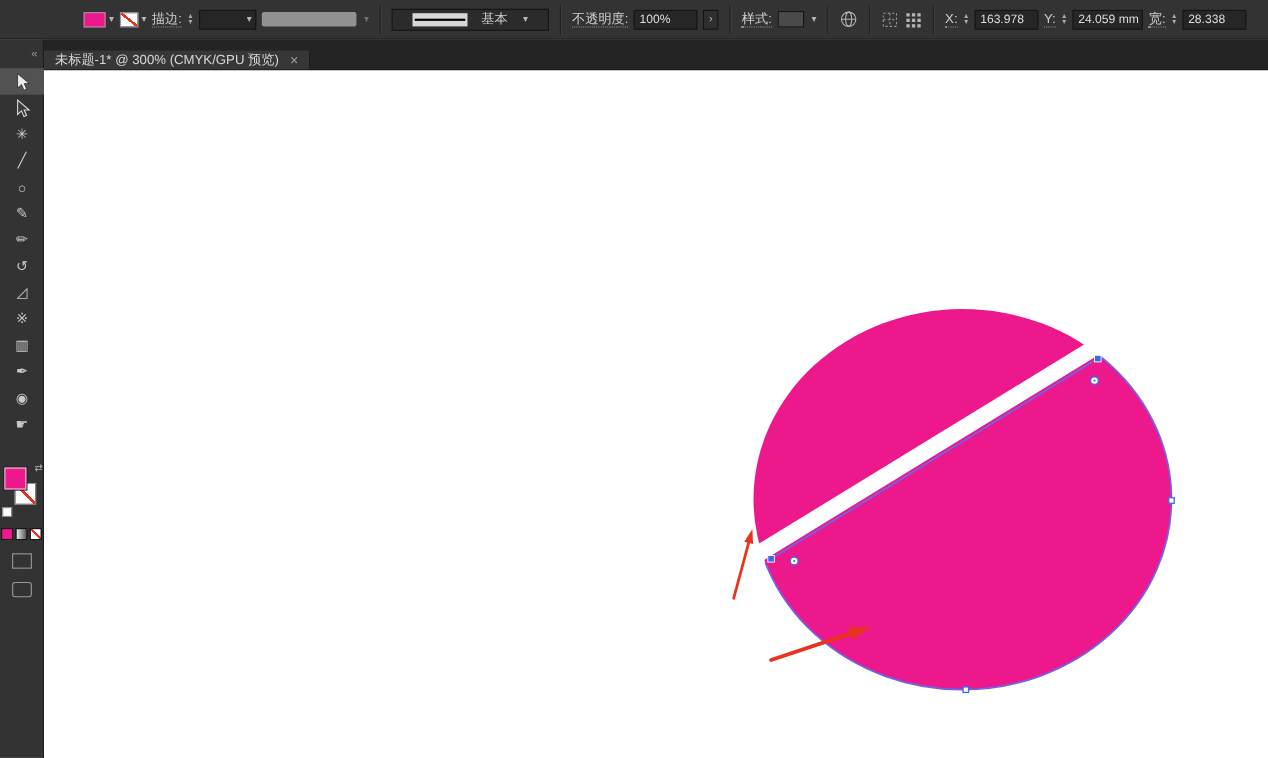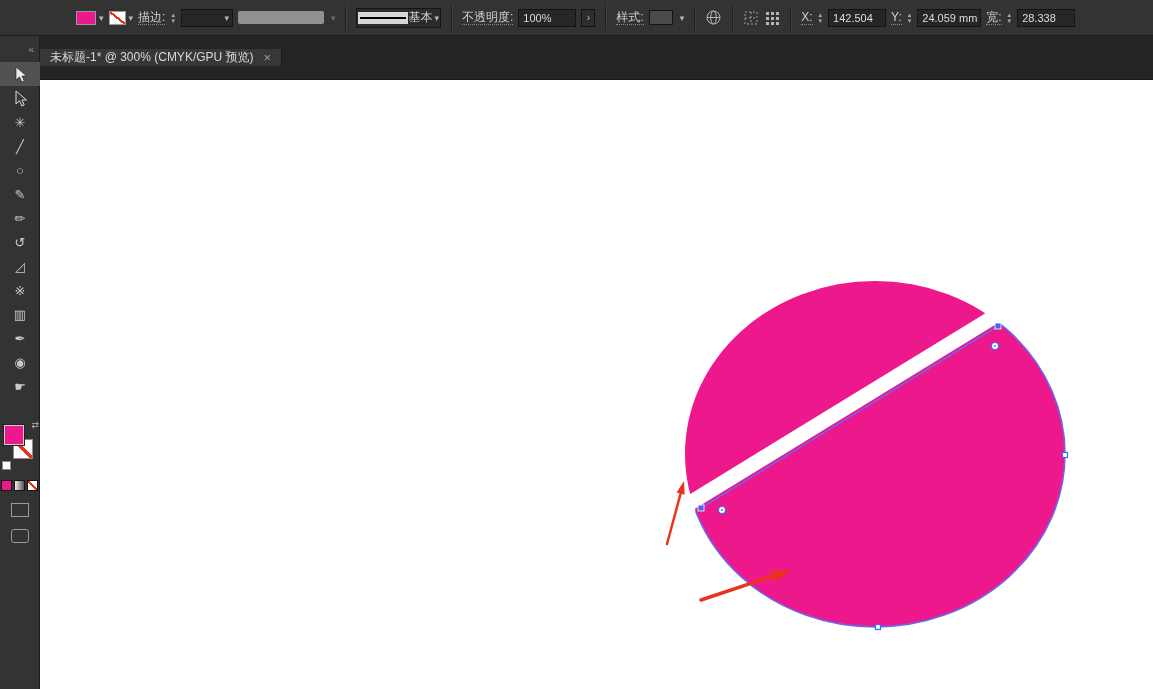--- a/index.html
+++ b/index.html
@@ -13,21 +13,21 @@
   .chev{font-size:9px;color:#b5b5b5;margin-left:2px}
   .chev.dim{color:#6e6e6e}
   .swatch-wrap{display:inline-flex;align-items:center;gap:1px}
   .fill-swatch{width:20px;height:14px;background:var(--pink);border:1px solid #9a9a9a;display:inline-block}
   .none-box{width:17px;height:14px;border:1px solid #9a9a9a;display:inline-block;
     background:linear-gradient(to top right,#fff 44%,var(--arrow-red) 44%,var(--arrow-red) 56%,#fff 56%)}
   .stepper{display:inline-flex;flex-direction:column;align-items:center;line-height:6px;font-size:7px;color:#aaa;margin:0 1px;cursor:pointer}
   .combo{height:18px;background:#262626;border:1px solid #141414;display:inline-flex;align-items:center;justify-content:flex-end;padding:0 3px}
   .combo.w52{width:52px}
   .profile{width:86px;height:13px;background:#919191;border-radius:2px;display:inline-block}
-  .brush-combo{display:inline-flex;align-items:center;gap:0;height:20px;padding:0 1px;background:#2b2b2b;border:1px solid #151515}
+  .brush-combo{display:inline-flex;align-items:center;gap:12px;height:20px;padding:0 18px;background:#2b2b2b;border:1px solid #151515}
   .brush-line{width:50px;height:12px;background:#d6d6d6;position:relative;display:inline-block}
   .brush-line::after{content:"";position:absolute;left:2px;right:2px;top:5px;height:2px;background:#000}
   .divider{width:1px;height:26px;background:#202020;box-shadow:1px 0 0 #3f3f3f;margin:0 5px;flex:none}
   .valbox{height:18px;background:#262626;border:1px solid #141414;display:inline-flex;align-items:center;padding:0 4px;color:#ddd;font-size:11px}
   .valbox.w58{width:58px}.valbox.w64{width:64px}
   .arrowbox{width:14px;height:18px;background:#2e2e2e;border:1px solid #141414;display:inline-flex;align-items:center;justify-content:center;color:#bbb;font-size:10px;cursor:pointer}
   .style-swatch{width:24px;height:15px;background:#4a4a4a;border:1px solid #141414;display:inline-block}
   .icon-svg{display:inline-block;vertical-align:middle}
 
   
@@ -44,21 +44,21 @@
   .cw-mini{position:absolute;left:2px;bottom:0;width:9px;height:9px;background:#fff;border:1px solid #888}
   .paint-row{display:flex;justify-content:center;gap:2px;margin-top:10px}
   .paint-btn{width:11px;height:11px;border:1px solid #141414;cursor:pointer}
   .paint-color{background:var(--pink)}
   .paint-gradient{background:linear-gradient(to right,#eee,#555)}
   .paint-none{background:linear-gradient(to top right,#fff 42%,var(--arrow-red) 42%,var(--arrow-red) 58%,#fff 58%)}
   .mode-btn{width:18px;height:14px;border:1px solid #9a9a9a;margin:12px auto 0;cursor:pointer}
   .screen-btn{width:18px;height:14px;border:1px solid #9a9a9a;border-radius:3px;margin:12px auto 0;cursor:pointer}
 
   .right{flex:1;display:flex;flex-direction:column;min-width:0}
-  .tab-bar{height:44px;background:#242424;display:flex;align-items:center;border-bottom:1px solid #1a1a1a}
+  .tab-bar{height:28px;background:#242424;display:flex;align-items:flex-end;border-bottom:1px solid #1a1a1a}
   .tab{display:flex;align-items:center;gap:10px;padding:0 10px;background:#373737;color:#d8d8d8;font-size:12px;border-right:1px solid #1a1a1a;cursor:pointer}
   .tab-close{color:#9e9e9e;font-size:13px;cursor:pointer}
   .canvas{flex:1;background:#fff;position:relative}
 
   
   #artwork{position:absolute;left:0;top:0;width:1153px;height:689px;pointer-events:none;z-index:5}
 </style>
 </head>
 <body>
 
@@ -136,21 +136,21 @@
     </g>
   </svg>
 
   <span class="divider"></span>
 
   <span class="lbl">X:</span>
   <span class="stepper">
     <i>▴</i>
     <i>▾</i>
   </span>
-  <span class="valbox w58">142.504</span>
+  <span class="valbox w58">163.978</span>
 
   <span class="lbl">Y:</span>
   <span class="stepper">
     <i>▴</i>
     <i>▾</i>
   </span>
   <span class="valbox w64">24.059 mm</span>
 
   <span class="lbl">宽:</span>
   <span class="stepper">

